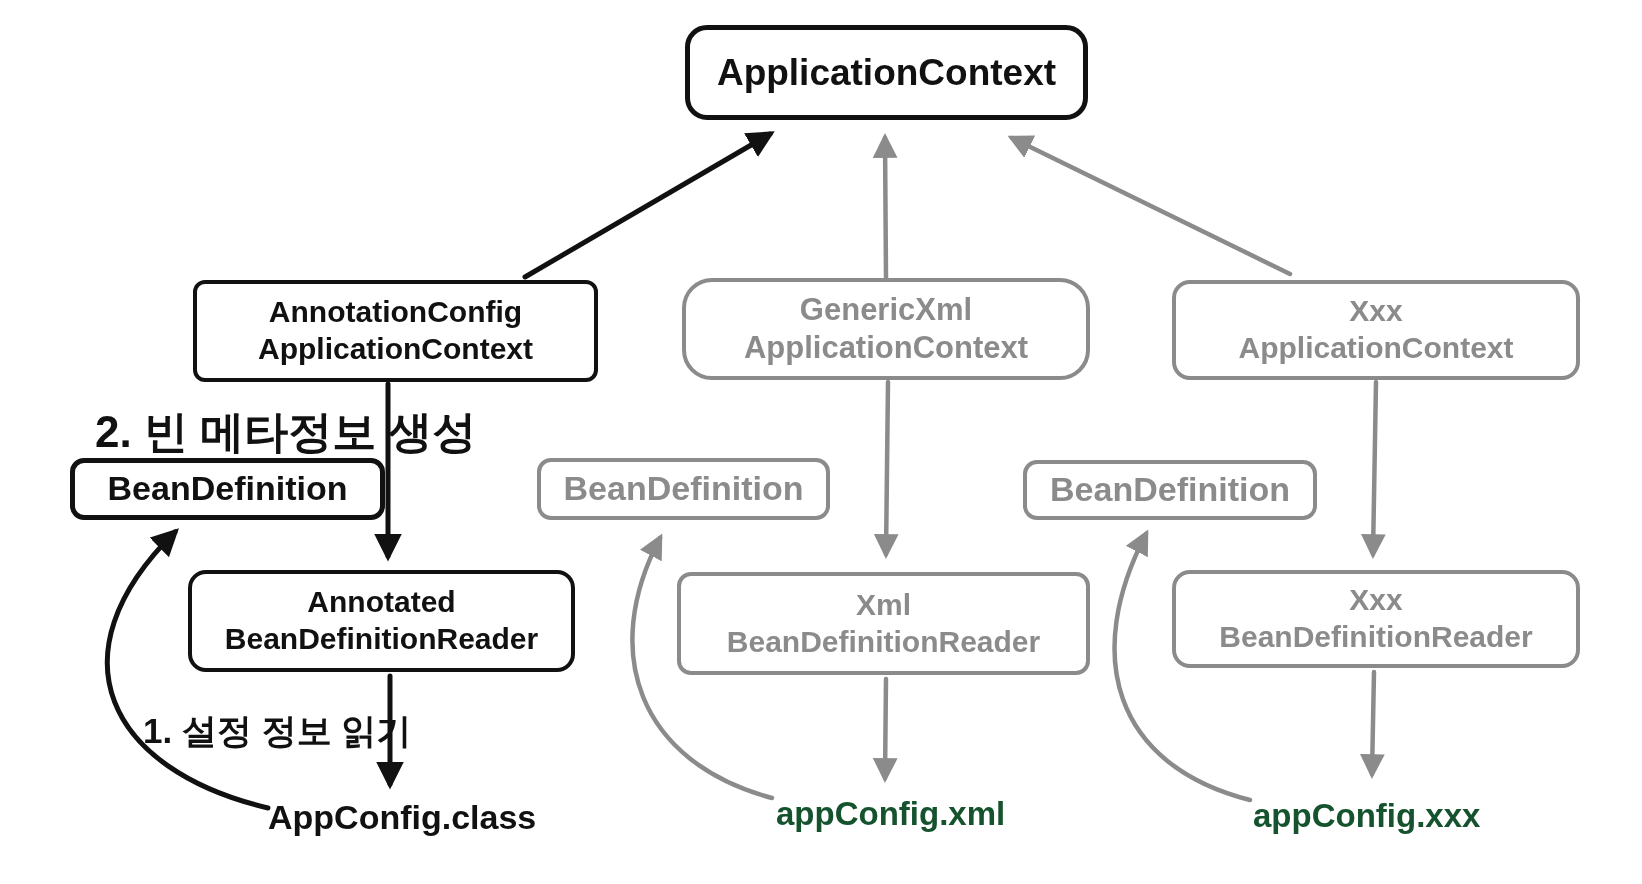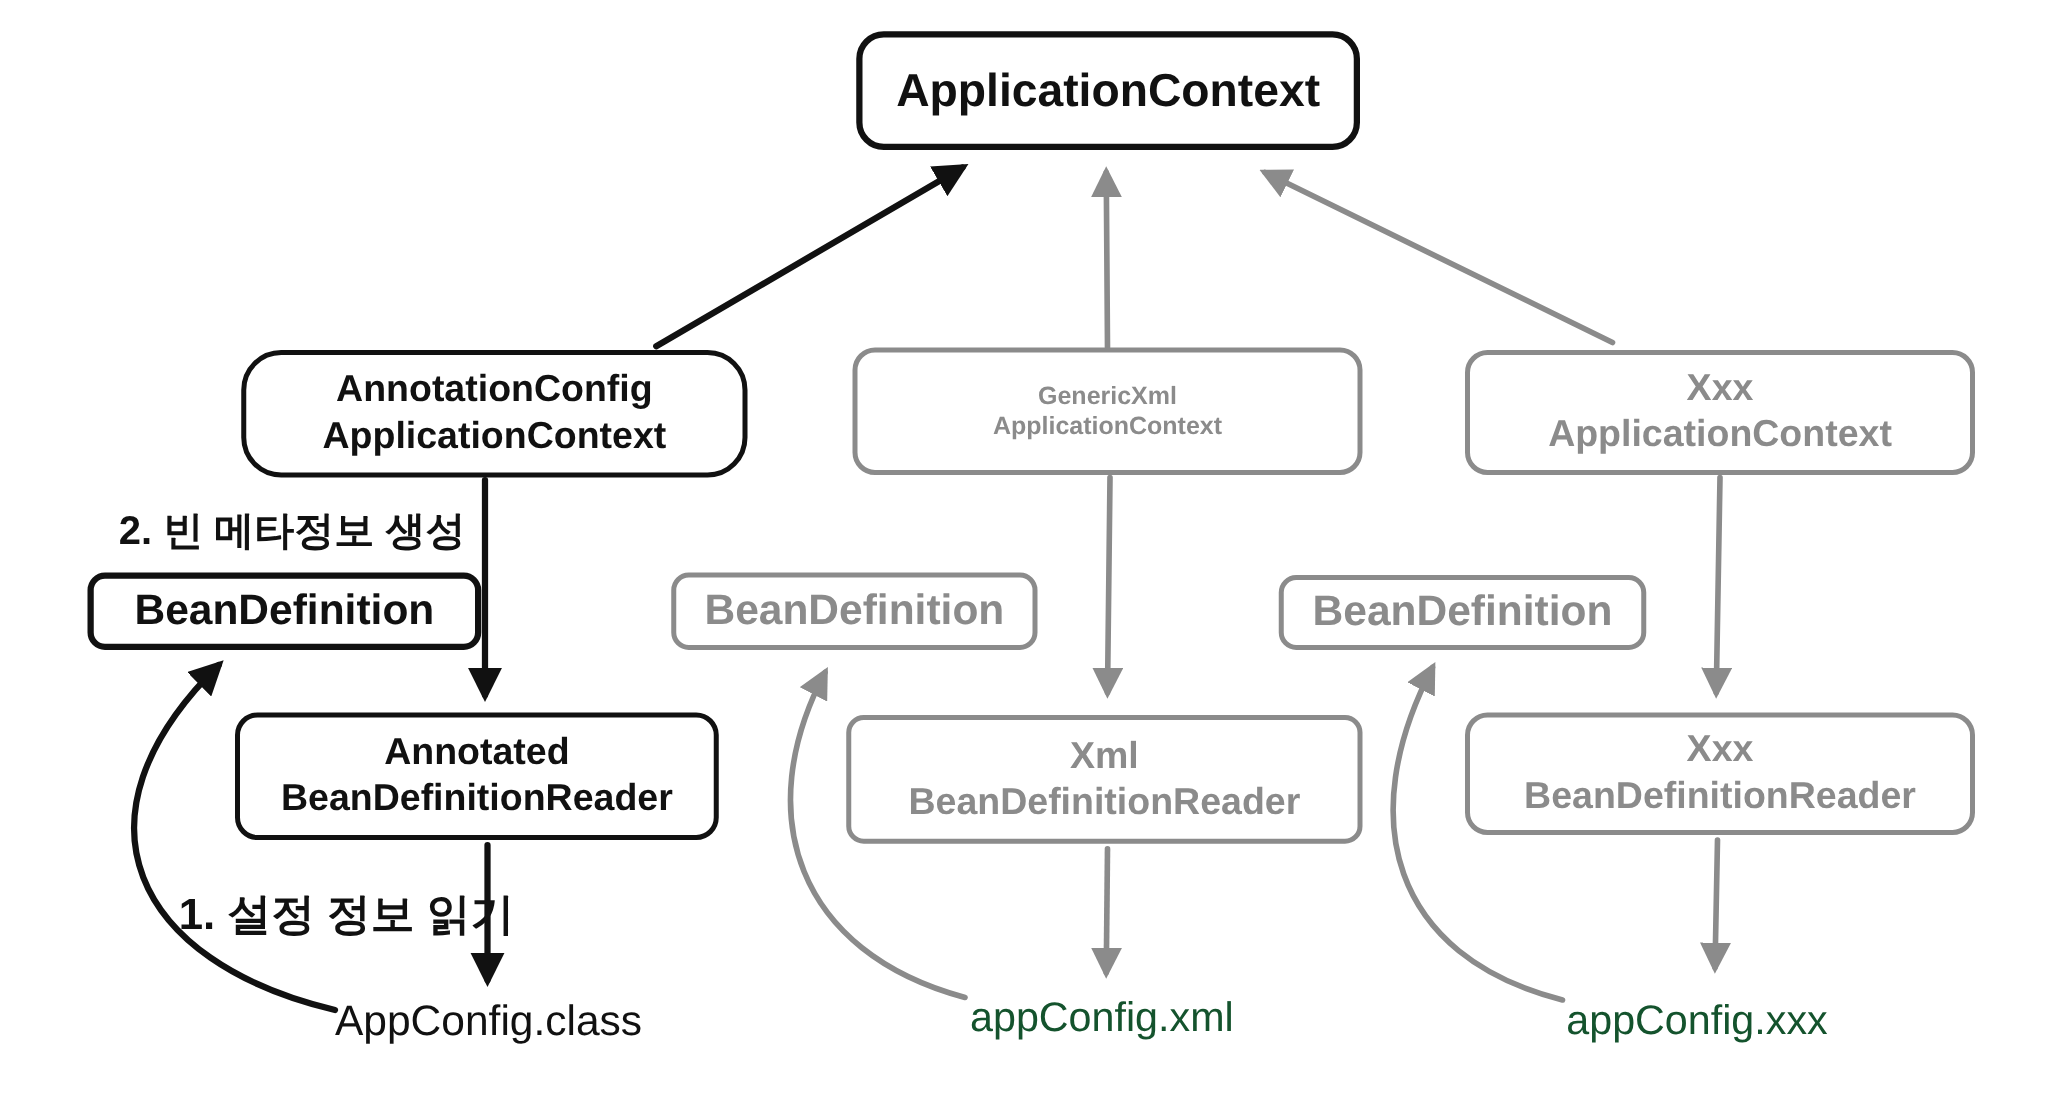--- a/index.html
+++ b/index.html
@@ -29,22 +29,22 @@
     font-weight: 700;
     line-height: 1.22;
     white-space: nowrap;
   }
   .node.black { border: 5px solid #111111; color: #111111; }
   .node.gray  { border: 4px solid #8b8b8b; color: #8b8b8b; }
   .floating-label {
     position: absolute;
     white-space: nowrap;
   }
-  .k-label { font-weight: 700; color: #111111; font-size: 32px; }
-  .file-label { font-weight: 400; font-size: 33px; }
+  .k-label { font-weight: 700; color: #111111; font-size: 44px; }
+  .file-label { font-weight: 700; font-size: 33px; }
   .file-black { color: #111111; }
   .file-gray { color: #14532d; }
 </style>
 </head>
 <body>
 
 <div class="canvas">
 
   <svg class="arrows" viewBox="0 0 1642 884" xmlns="http://www.w3.org/2000/svg">
     <defs>
@@ -69,26 +69,26 @@
     <path d="M 1290 274 L 1012 138" stroke="#8b8b8b" stroke-width="4.5" fill="none" stroke-linecap="round" marker-end="url(#ah-gray)"></path>
     <path d="M 1376 382 L 1373 554" stroke="#8b8b8b" stroke-width="4.5" fill="none" stroke-linecap="round" marker-end="url(#ah-gray)"></path>
     <path d="M 1374 672 L 1372 774" stroke="#8b8b8b" stroke-width="4.5" fill="none" stroke-linecap="round" marker-end="url(#ah-gray)"></path>
     <path d="M 1250 800 C 1113 765 1083 655 1146 534" stroke="#8b8b8b" stroke-width="4.5" fill="none" stroke-linecap="round" marker-end="url(#ah-gray)"></path>
   </svg>
 
   <div class="node black" style="left:685px; top:25px; width:403px; height:95px; border-radius:22px; font-size:37px;">
     <span>ApplicationContext</span>
   </div>
 
-  <div class="node black" style="left:193px; top:280px; width:405px; height:102px; border-radius:32px; font-size:30px; border-width:4px;">
+  <div class="node black" style="left:193px; top:280px; width:405px; height:102px; border-radius:12px; font-size:30px; border-width:4px;">
     <span>AnnotationConfig</span>
     <span>ApplicationContext</span>
   </div>
 
-  <div class="node gray" style="left:682px; top:278px; width:408px; height:102px; border-radius:18px; font-size:20px;">
+  <div class="node gray" style="left:682px; top:278px; width:408px; height:102px; border-radius:30px; font-size:31px;">
     <span>GenericXml</span>
     <span>ApplicationContext</span>
   </div>
 
   <div class="node gray" style="left:1172px; top:280px; width:408px; height:100px; border-radius:18px; font-size:30px;">
     <span>Xxx</span>
     <span>ApplicationContext</span>
   </div>
 
   <div class="node black" style="left:70px; top:458px; width:315px; height:62px; border-radius:14px; font-size:34px;">

